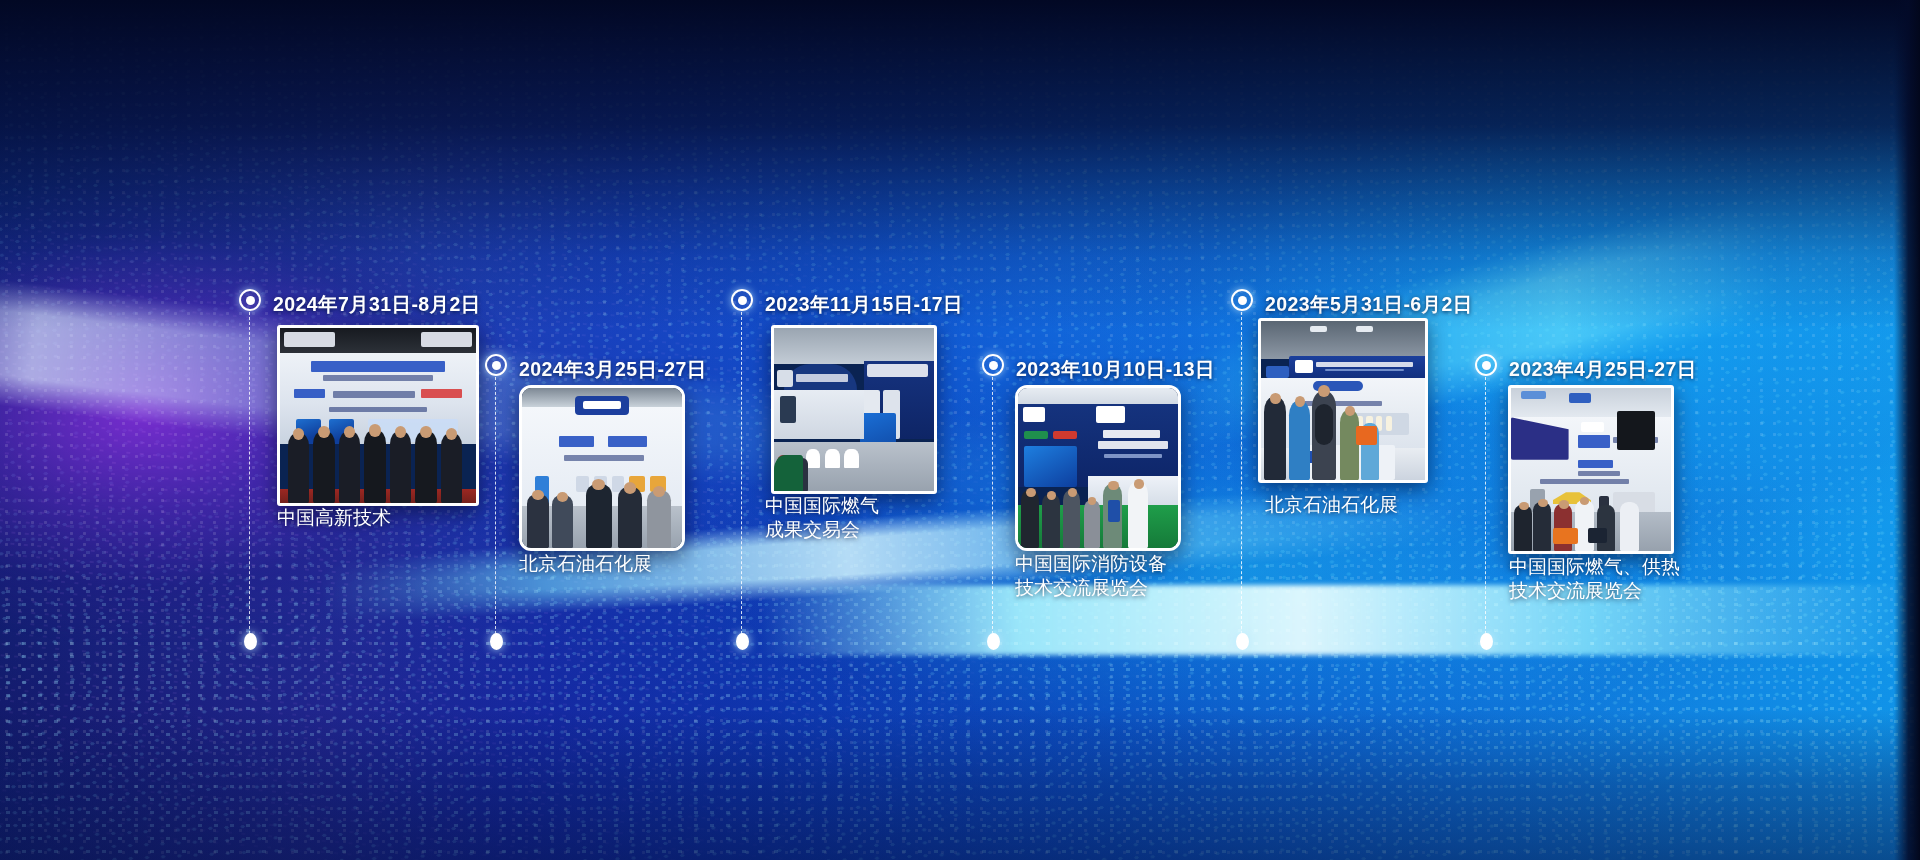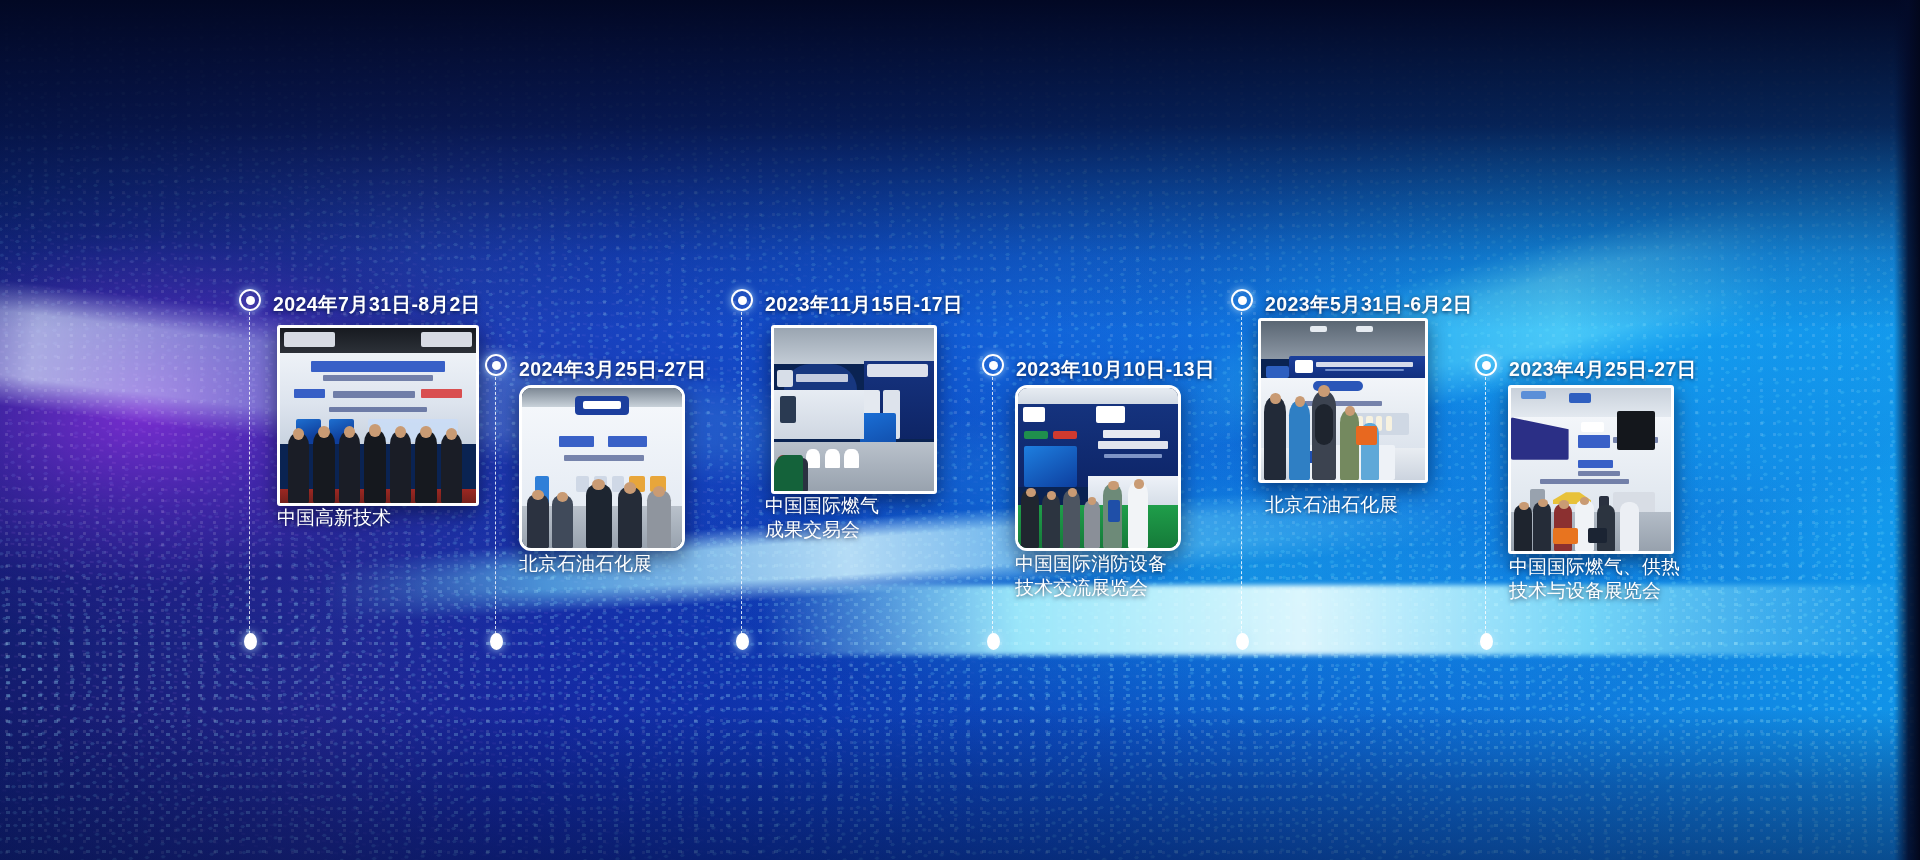--- a/index.html
+++ b/index.html
@@ -450,17 +450,17 @@
           <div class="head" style="left:30%;bottom:26%;width:6%;height:5%;"></div>
           <div class="person" style="left:40%;width:12%;height:31%;background:#f0f3f7;"></div>
           <div class="head" style="left:43%;bottom:28%;width:6%;height:5%;"></div>
           <div class="person" style="left:54%;width:11%;height:28%;background:#2c3440;"></div>
           <div class="person" style="left:68%;width:12%;height:30%;background:#eceff4;"></div>
           <div class="panel" style="left:26%;top:86%;width:16%;height:10%;background:#e8741f;border-radius:2px;"></div>
           <div class="panel" style="left:48%;top:86%;width:12%;height:9%;background:#1b2433;border-radius:2px;"></div>
         </div>
       </div>
       <div class="caption" style="left:1509px;top:555px;width:260px;">中国国际燃气、供热
-技术与设备展览会</div>
+技术交流展览会</div>
     </div>
 
   </div>
 </div>
 
 </body></html>

